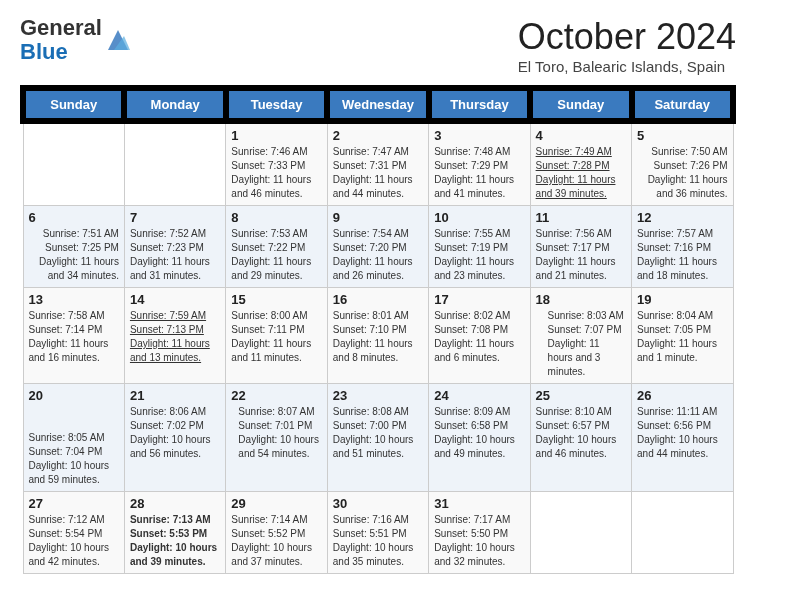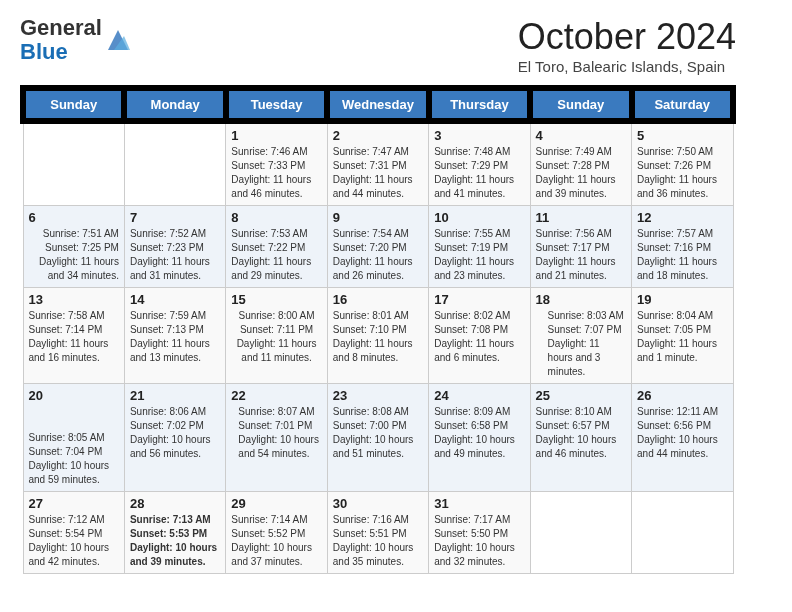--- a/index.html
+++ b/index.html
@@ -143,27 +143,27 @@
 Daylight: 11 hours and 44 minutes.</div>
           </td>
           <td>
             <span class="day-number">3</span>
             <div class="day-info" style="white-space: pre-line;">Sunrise: 7:48 AM
 Sunset: 7:29 PM
 Daylight: 11 hours and 41 minutes.</div>
           </td>
           <td>
             <span class="day-number">4</span>
-            <div class="day-info" style="white-space: pre-line;">Sunrise: 7:49 AM
+            <div class="day-info" style="white-space: pre-line; text-decoration: underline;">Sunrise: 7:49 AM
 Sunset: 7:28 PM
 Daylight: 11 hours and 39 minutes.</div>
           </td>
           <td>
             <span class="day-number">5</span>
-            <div class="day-info" style="white-space: pre-line;">Sunrise: 7:50 AM
+            <div class="day-info" style="white-space: pre-line; text-align: right;">Sunrise: 7:50 AM
 Sunset: 7:26 PM
 Daylight: 11 hours and 36 minutes.</div>
           </td>
         </tr>
         <tr>
           <td>
             <span class="day-number">6</span>
             <div class="day-info" style="white-space: pre-line; text-align: right;">Sunrise: 7:51 AM
 Sunset: 7:25 PM
 Daylight: 11 hours and 34 minutes.</div>
@@ -207,27 +207,27 @@
         </tr>
         <tr>
           <td>
             <span class="day-number">13</span>
             <div class="day-info" style="white-space: pre-line;">Sunrise: 7:58 AM
 Sunset: 7:14 PM
 Daylight: 11 hours and 16 minutes.</div>
           </td>
           <td>
             <span class="day-number">14</span>
-            <div class="day-info" style="white-space: pre-line;">Sunrise: 7:59 AM
+            <div class="day-info" style="white-space: pre-line; text-decoration: underline;">Sunrise: 7:59 AM
 Sunset: 7:13 PM
 Daylight: 11 hours and 13 minutes.</div>
           </td>
           <td>
             <span class="day-number">15</span>
-            <div class="day-info" style="white-space: pre-line; text-align: center;">Sunrise: 8:00 AM
+            <div class="day-info" style="white-space: pre-line;">Sunrise: 8:00 AM
 Sunset: 7:11 PM
 Daylight: 11 hours and 11 minutes.</div>
           </td>
           <td>
             <span class="day-number">16</span>
             <div class="day-info" style="white-space: pre-line;">Sunrise: 8:01 AM
 Sunset: 7:10 PM
 Daylight: 11 hours and 8 minutes.</div>
           </td>
           <td>
@@ -281,21 +281,21 @@
 Daylight: 10 hours and 49 minutes.</div>
           </td>
           <td>
             <span class="day-number">25</span>
             <div class="day-info" style="white-space: pre-line;">Sunrise: 8:10 AM
 Sunset: 6:57 PM
 Daylight: 10 hours and 46 minutes.</div>
           </td>
           <td>
             <span class="day-number">26</span>
-            <div class="day-info" style="white-space: pre-line;">Sunrise: 12:11 AM
+            <div class="day-info" style="white-space: pre-line;">Sunrise: 11:11 AM
 Sunset: 6:56 PM
 Daylight: 10 hours and 44 minutes.</div>
           </td>
         </tr>
         <tr>
           <td>
             <span class="day-number">27</span>
             <div class="day-info" style="white-space: pre-line;">Sunrise: 7:12 AM
 Sunset: 5:54 PM
 Daylight: 10 hours and 42 minutes.</div>

